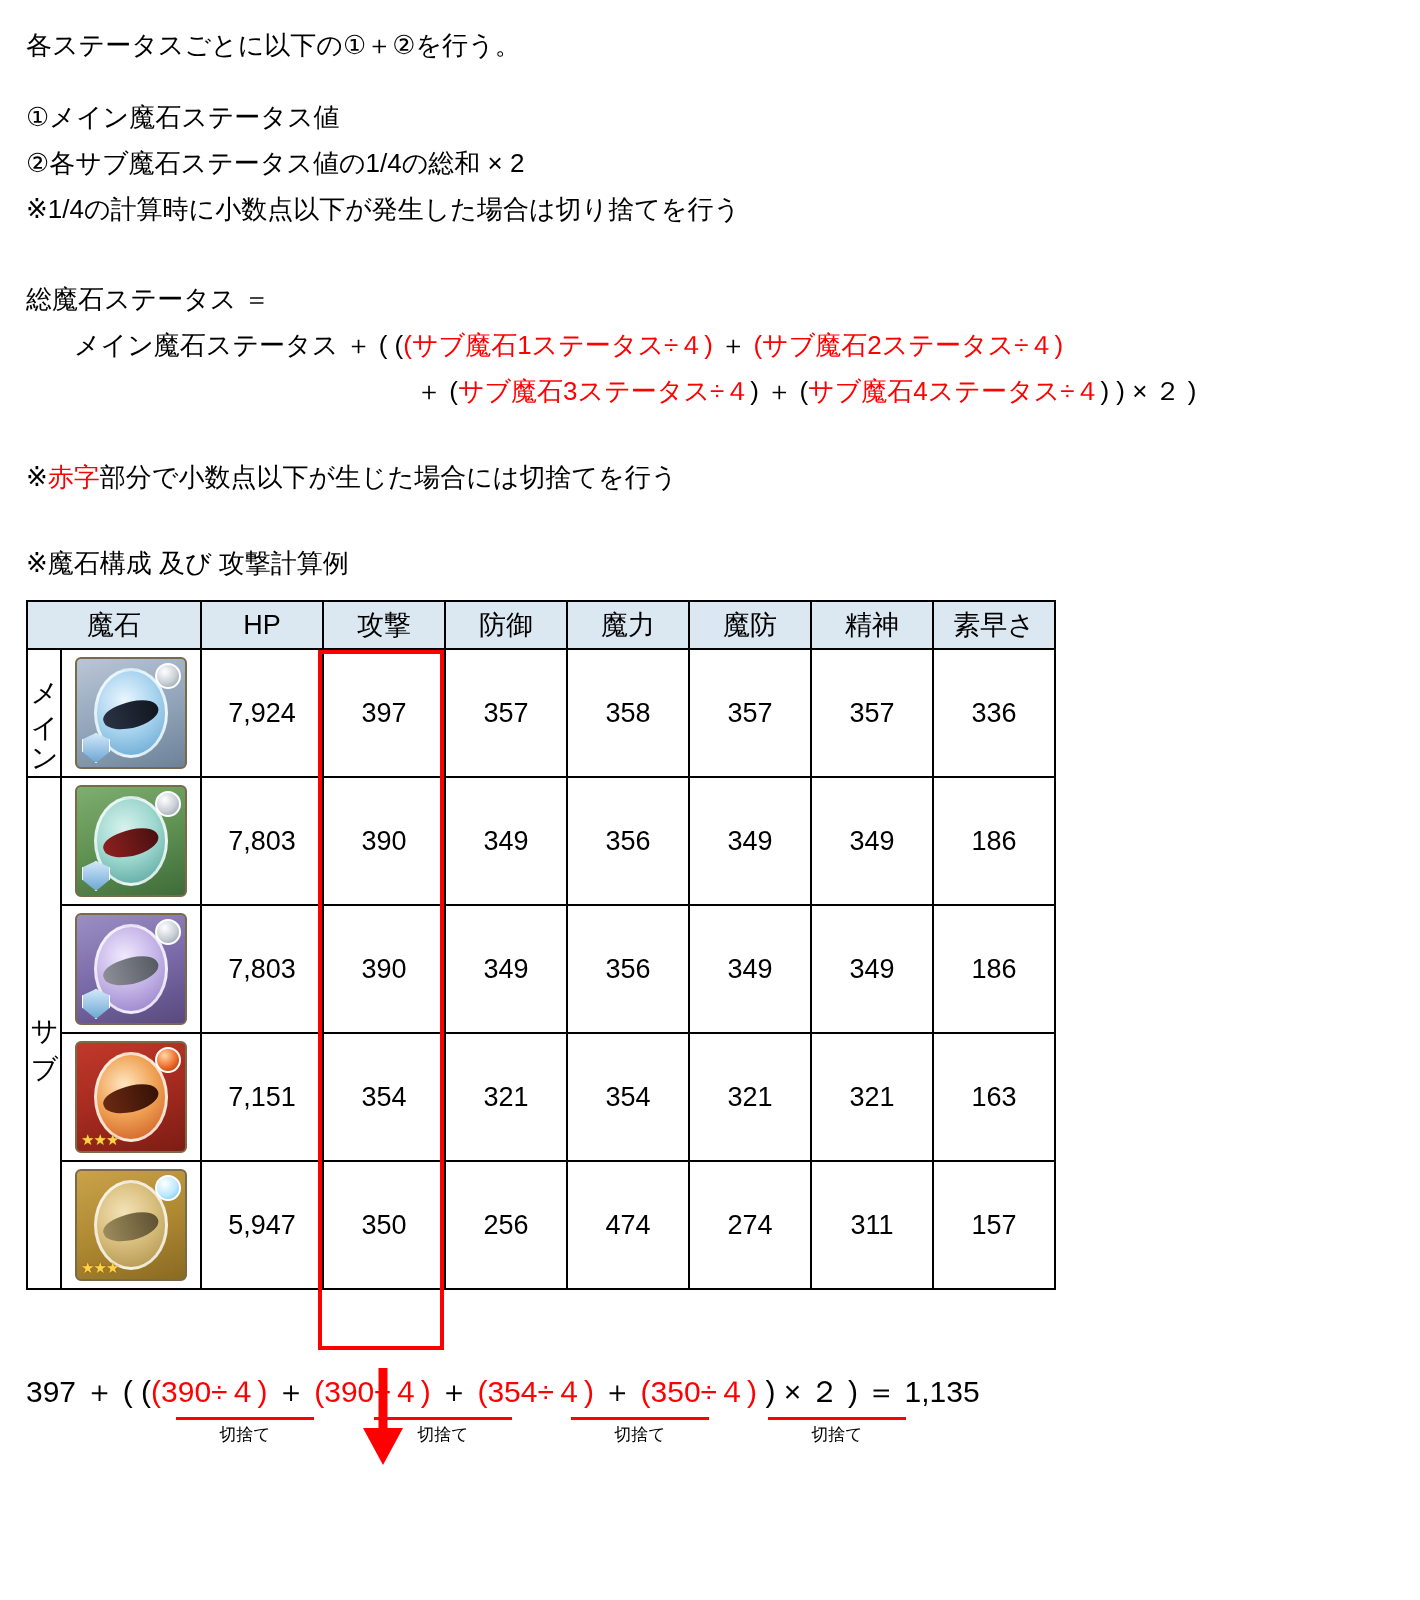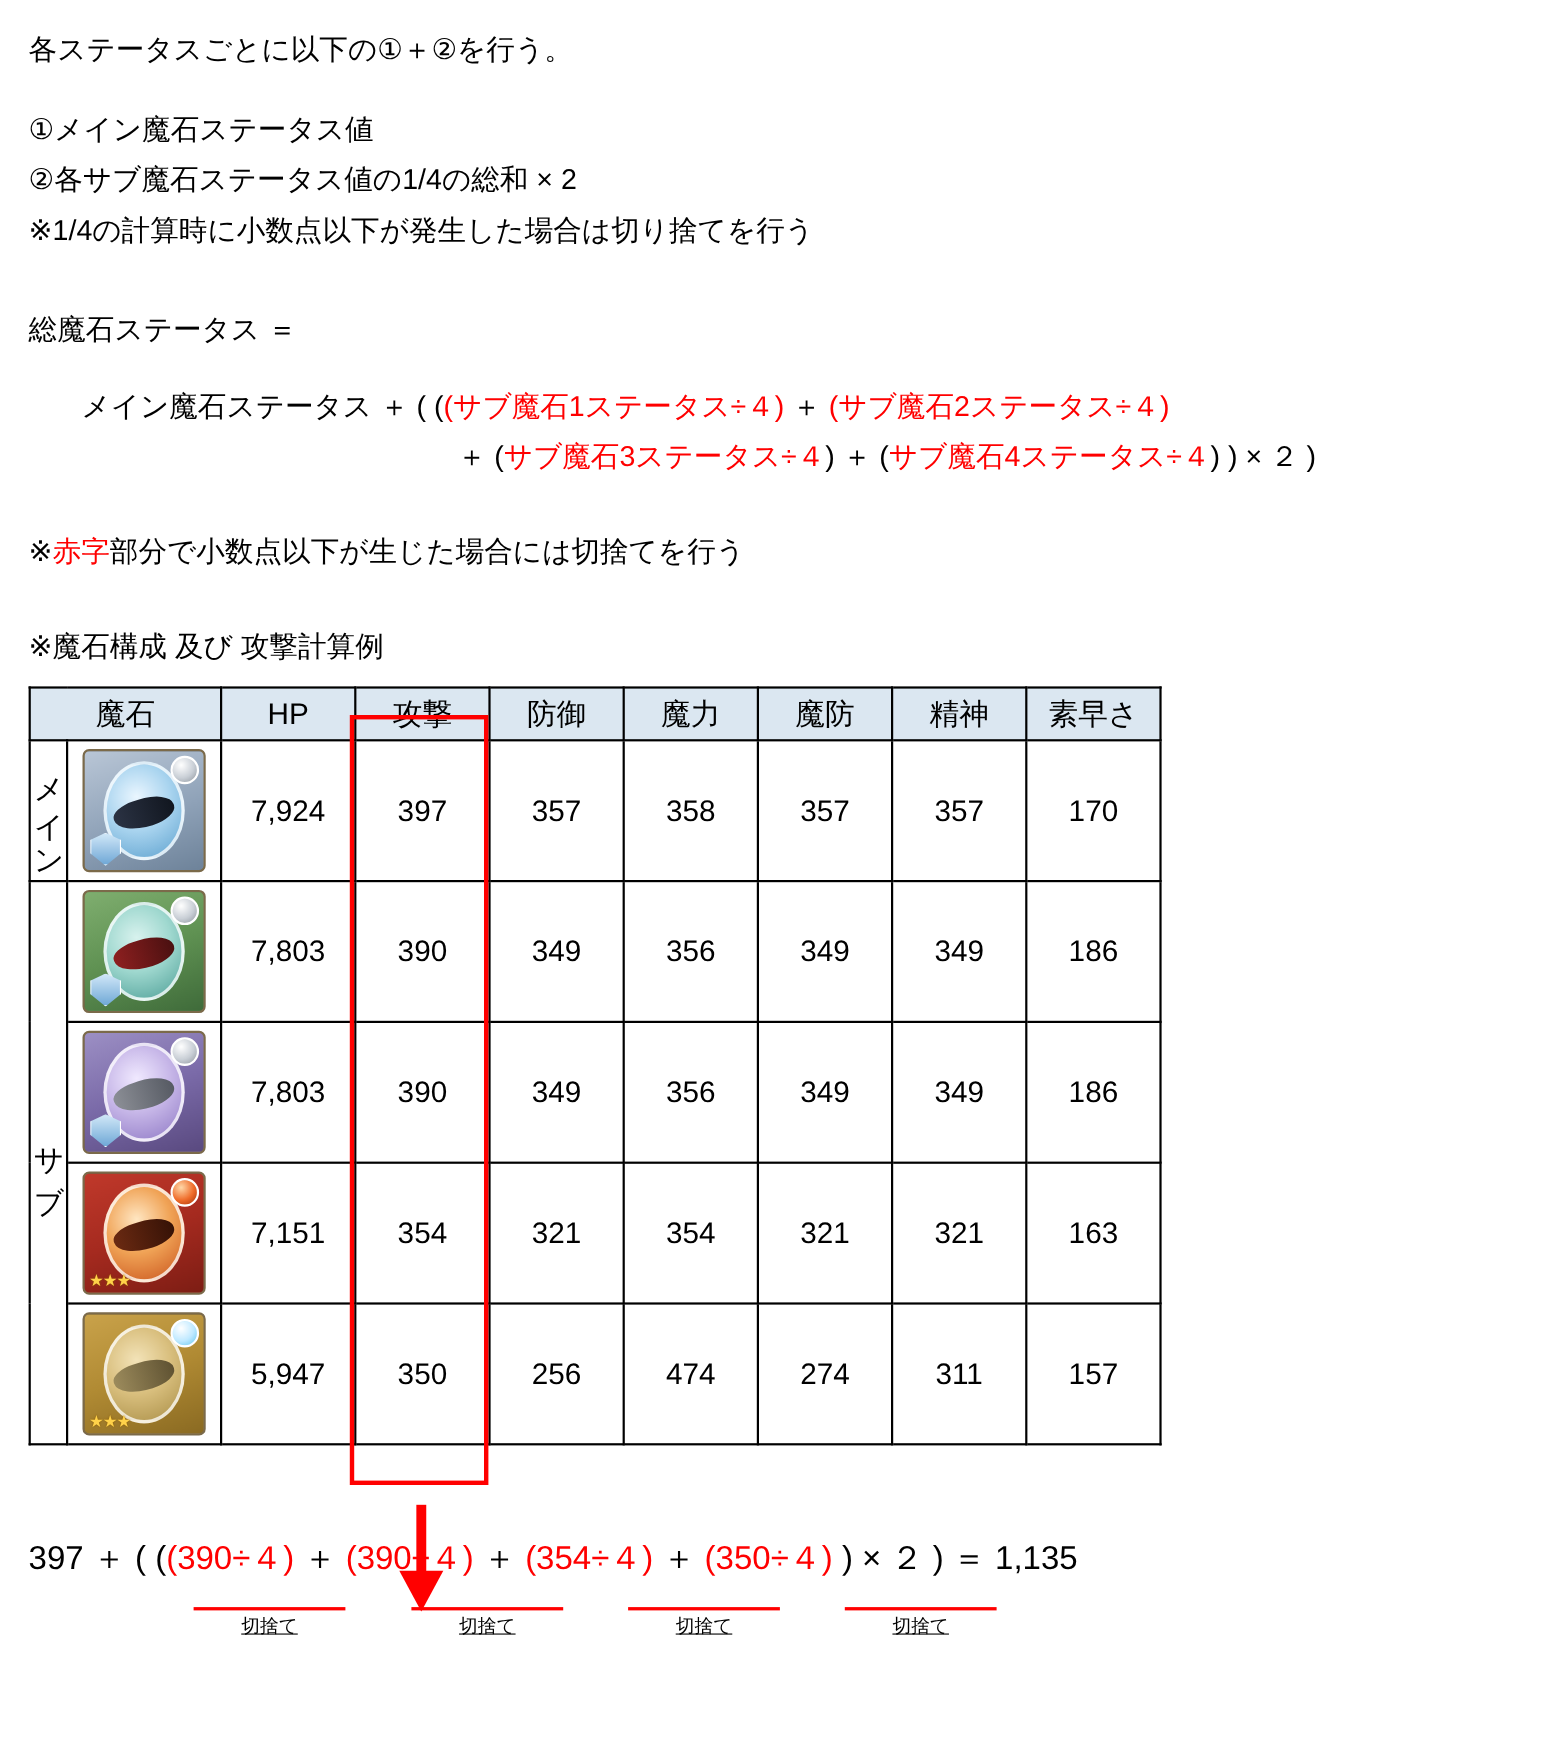--- a/index.html
+++ b/index.html
@@ -22,21 +22,21 @@
   .line {
     font-size: 26px;
     line-height: 46px;
     white-space: pre;
   }
   .spacer-sm { height: 26px; }
   .spacer-md { height: 40px; }
   .red { color: #ff0000; }
   .formula-block { margin-top: 4px; }
   .formula-line-1 { font-size: 26px; line-height: 46px; white-space: pre; }
-  .formula-line-2 { font-size: 26px; line-height: 46px; white-space: pre; padding-left: 48px; margin-top: 24px; }
+  .formula-line-2 { font-size: 26px; line-height: 46px; white-space: pre; padding-left: 48px; }
   .formula-line-3 { font-size: 26px; line-height: 46px; white-space: pre; padding-left: 390px; }
 
   table.stone-table {
     border-collapse: collapse;
     margin-top: 14px;
     table-layout: fixed;
   }
   table.stone-table th,
   table.stone-table td {
     border: 2px solid #000000;
@@ -166,22 +166,21 @@
     margin-top: 8px;
   }
   .kiri-row {
     position: relative;
     height: 40px;
   }
   .kiri {
     position: absolute;
     text-align: center;
     font-size: 17px;
-    top: 24px;
-    text-decoration: underline;
+    top: 4px;
   }
   .kiri .bar {
     display: block;
     height: 3px;
     background: #ff0000;
     margin-bottom: 3px;
   }
 </style>
 </head>
 <body>
@@ -243,21 +242,21 @@
             <div class="badge badge-silver"></div>
             <div class="elem"></div>
           </div>
         </td>
         <td>7,924</td>
         <td>397</td>
         <td>357</td>
         <td>358</td>
         <td>357</td>
         <td>357</td>
-        <td>170</td>
+        <td>336</td>
       </tr>
 
       <tr class="row-h">
         <td rowspan="4" class="role-cell">サブ</td>
         <td>
           <div class="gem gem-bg-green">
             <div class="oval oval-teal"></div>
             <div class="creature cre-crim"></div>
             <div class="badge badge-silver"></div>
             <div class="elem"></div>

